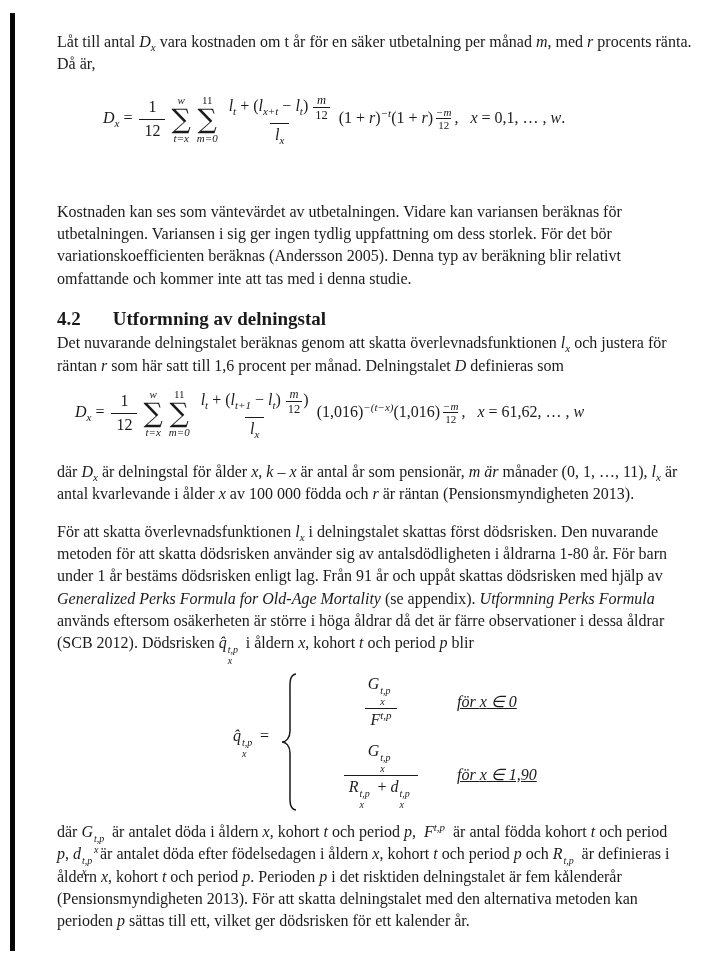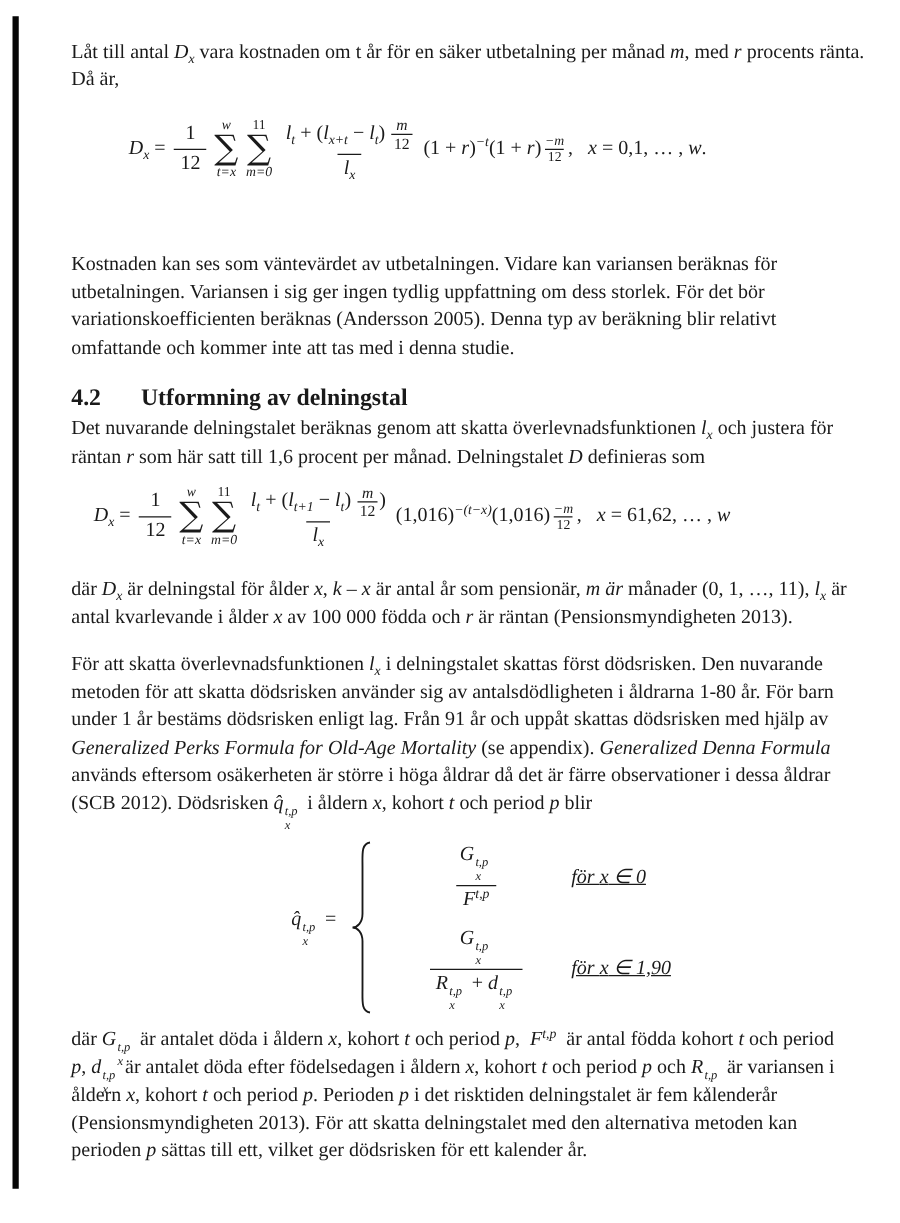--- a/index.html
+++ b/index.html
@@ -123,21 +123,21 @@
 
   <div class="para" id="p4">
     <span class="line"><span>där </span><span class="mi">D</span><sub class="mi">x</sub><span> är delningstal för ålder </span><span class="mi">x</span><span>, </span><span class="mi">k</span><span> – </span><span class="mi">x</span><span> är antal år som pensionär, </span><span class="mi">m är</span><span> månader (0, 1, …, 11), </span><span class="mi">l</span><sub class="mi">x</sub><span> är</span></span>
     <span class="line"><span>antal kvarlevande i ålder </span><span class="mi">x</span><span> av 100 000 födda och </span><span class="mi">r</span><span> är räntan (Pensionsmyndigheten 2013).</span></span>
   </div>
 
   <div class="para" id="p5">
     <span class="line"><span>För att skatta överlevnadsfunktionen </span><span class="mi">l</span><sub class="mi">x</sub><span> i delningstalet skattas först dödsrisken. Den nuvarande</span></span>
     <span class="line"><span>metoden för att skatta dödsrisken använder sig av antalsdödligheten i åldrarna 1-80 år. För barn</span></span>
     <span class="line"><span>under 1 år bestäms dödsrisken enligt lag. Från 91 år och uppåt skattas dödsrisken med hjälp av</span></span>
-    <span class="line"><span class="mi">Generalized Perks Formula for Old-Age Mortality</span><span> (se appendix). </span><span class="mi">Generalized Denna Formula</span></span>
+    <span class="line"><span class="mi">Generalized Perks Formula for Old-Age Mortality</span><span> (se appendix). </span><span class="mi">Utformning Perks Formula</span></span>
     <span class="line"><span>används eftersom osäkerheten är större i höga åldrar då det är färre observationer i dessa åldrar</span></span>
     <span class="line"><span>(SCB 2012). Dödsrisken </span><span class="mi">q̂</span><span class="scr">
           <span class="mi">t,p</span>
           <span class="mi">x</span>
         </span><span> i åldern </span><span class="mi">x</span><span>, kohort </span><span class="mi">t</span><span> och period </span><span class="mi">p</span><span> blir</span></span>
   </div>
 
   <div id="f3">
     <span class="f3lhs"><span class="mi">q̂</span><span class="scr">
           <span class="mi">t,p</span>
@@ -184,18 +184,18 @@
     <span class="line"><span>där </span><span class="mi">G</span><span class="scr">
           <span class="mi">t,p</span>
           <span class="mi">x</span>
         </span><span> är antalet döda i åldern </span><span class="mi">x</span><span>, kohort </span><span class="mi">t</span><span> och period </span><span class="mi">p</span><span>, &nbsp;</span><span class="mi">F</span><sup class="mi">t,p</sup><span> &nbsp;är antal födda kohort </span><span class="mi">t</span><span> och period</span></span>
     <span class="line"><span class="mi">p</span><span>, </span><span class="mi">d</span><span class="scr">
           <span class="mi">t,p</span>
           <span class="mi">x</span>
         </span><span> är antalet döda efter födelsedagen i åldern </span><span class="mi">x</span><span>, kohort </span><span class="mi">t</span><span> och period </span><span class="mi">p</span><span> och </span><span class="mi">R</span><span class="scr">
           <span class="mi">t,p</span>
           <span class="mi">x</span>
-        </span><span> är variansen i</span></span>
+        </span><span> är definieras i</span></span>
     <span class="line"><span>åldern </span><span class="mi">x</span><span>, kohort </span><span class="mi">t</span><span> och period </span><span class="mi">p</span><span>. Perioden </span><span class="mi">p</span><span> i det risktiden delningstalet är fem kalenderår</span></span>
     <span class="line"><span>(Pensionsmyndigheten 2013). För att skatta delningstalet med den alternativa metoden kan</span></span>
     <span class="line"><span>perioden </span><span class="mi">p</span><span> sättas till ett, vilket ger dödsrisken för ett kalender år.</span></span>
   </div>
 </div>
 
 </body></html>

